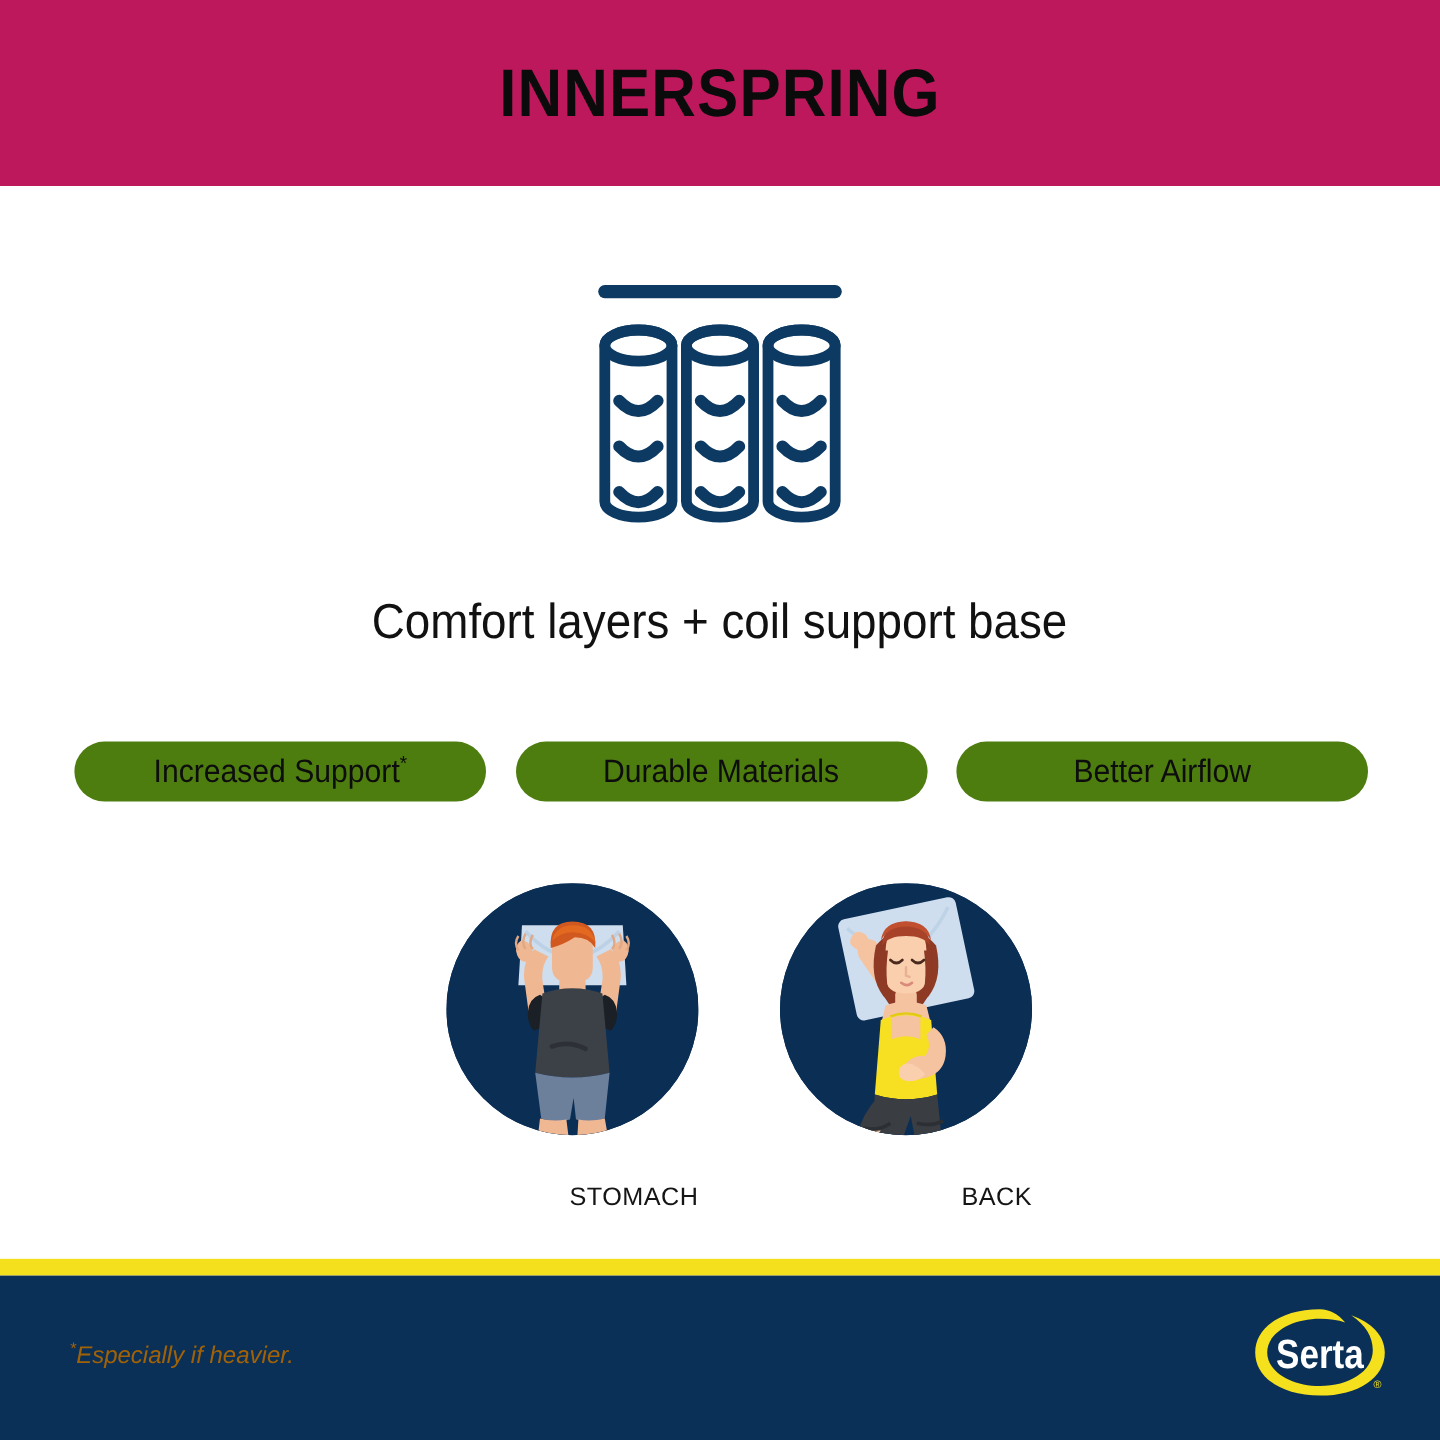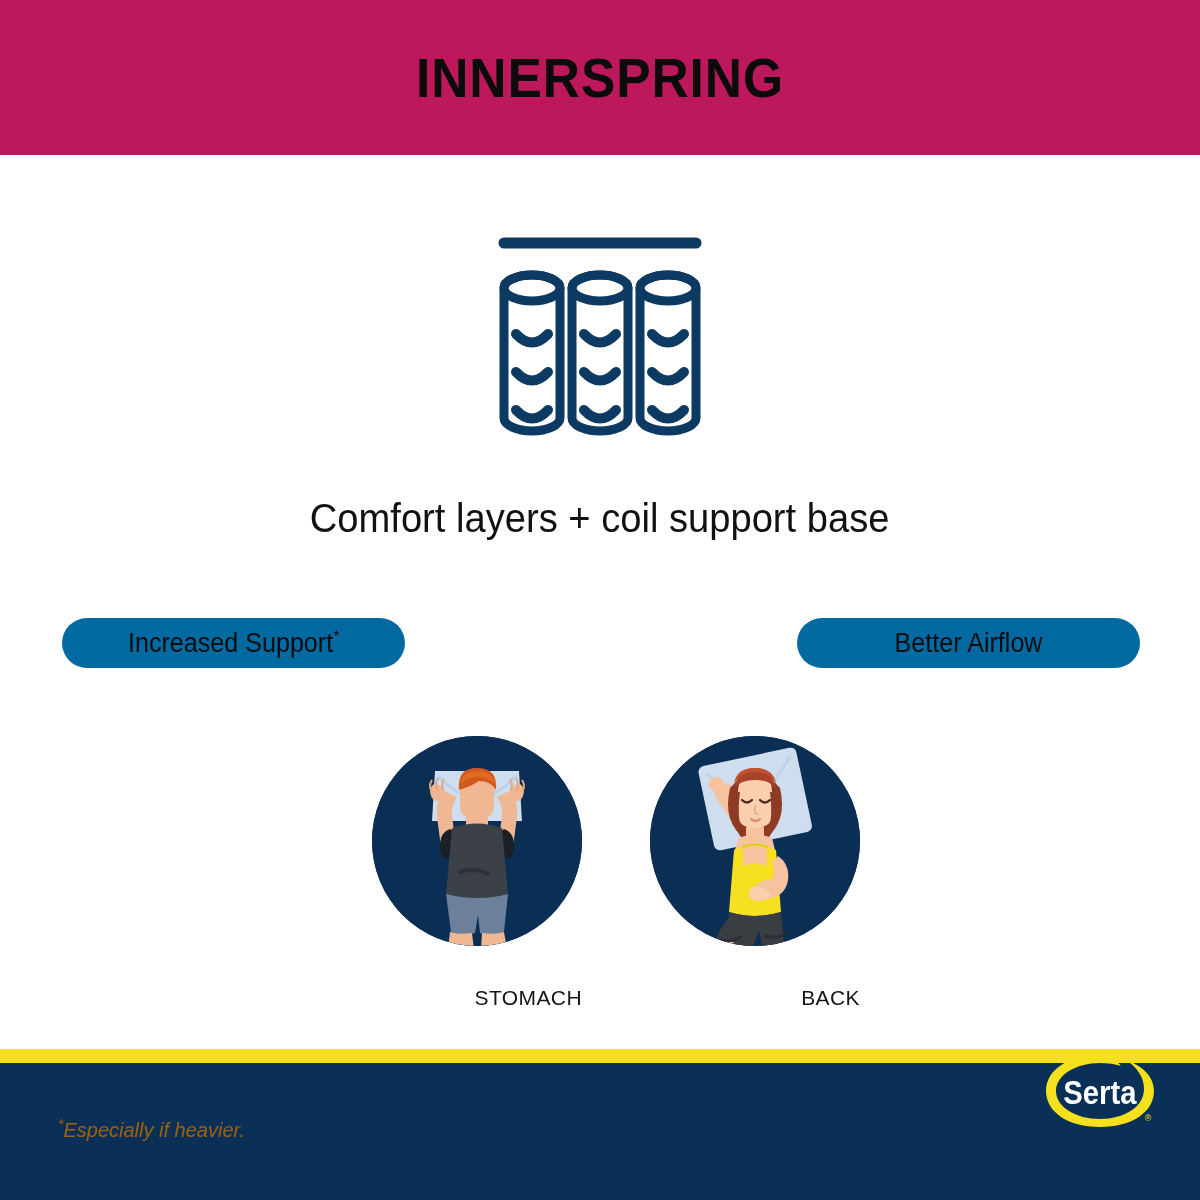--- a/index.html
+++ b/index.html
@@ -82,21 +82,21 @@
     height: 50px;
     display: flex;
     justify-content: space-between;
     align-items: center;
   }
   .pill {
     flex: 0 0 auto;
     width: 343px;
     height: 50px;
     border-radius: 25px;
-    background: #0369a1;
+    background: #4d7c0f;
     display: flex;
     align-items: center;
     justify-content: center;
     box-sizing: border-box;
   }
   .pill-label {
     font-family: "Liberation Sans", sans-serif;
     font-size: 27px;
     font-weight: 400;
     color: #0d0d0d;
@@ -173,21 +173,21 @@
     white-space: nowrap;
   }
   .footnote sup {
     font-size: 14px;
     vertical-align: super;
     line-height: 0;
   }
   .serta-logo {
     position: absolute;
     left: 1038px;
-    top: 1047px;
+    top: 1083px;
     width: 124px;
     height: 92px;
   }
 </style>
 </head>
 <body>
 
 <div class="page">
 
   <div class="header-band">
@@ -224,20 +224,23 @@
   <div class="headline">
     <span>Comfort layers + coil support base</span>
   </div>
 
   <div class="pill-row">
 
     <div class="pill">
       <div class="pill-label"><span>Increased Support</span><sup>*</sup></div>
     </div>
 
+    <div class="pill">
+      <div class="pill-label"><span>Durable Materials</span><sup></sup></div>
+    </div>
 
     <div class="pill">
       <div class="pill-label"><span>Better Airflow</span><sup></sup></div>
     </div>
 
   </div>
 
   <div class="sleepers">
 
     <div class="sleeper stomach">

